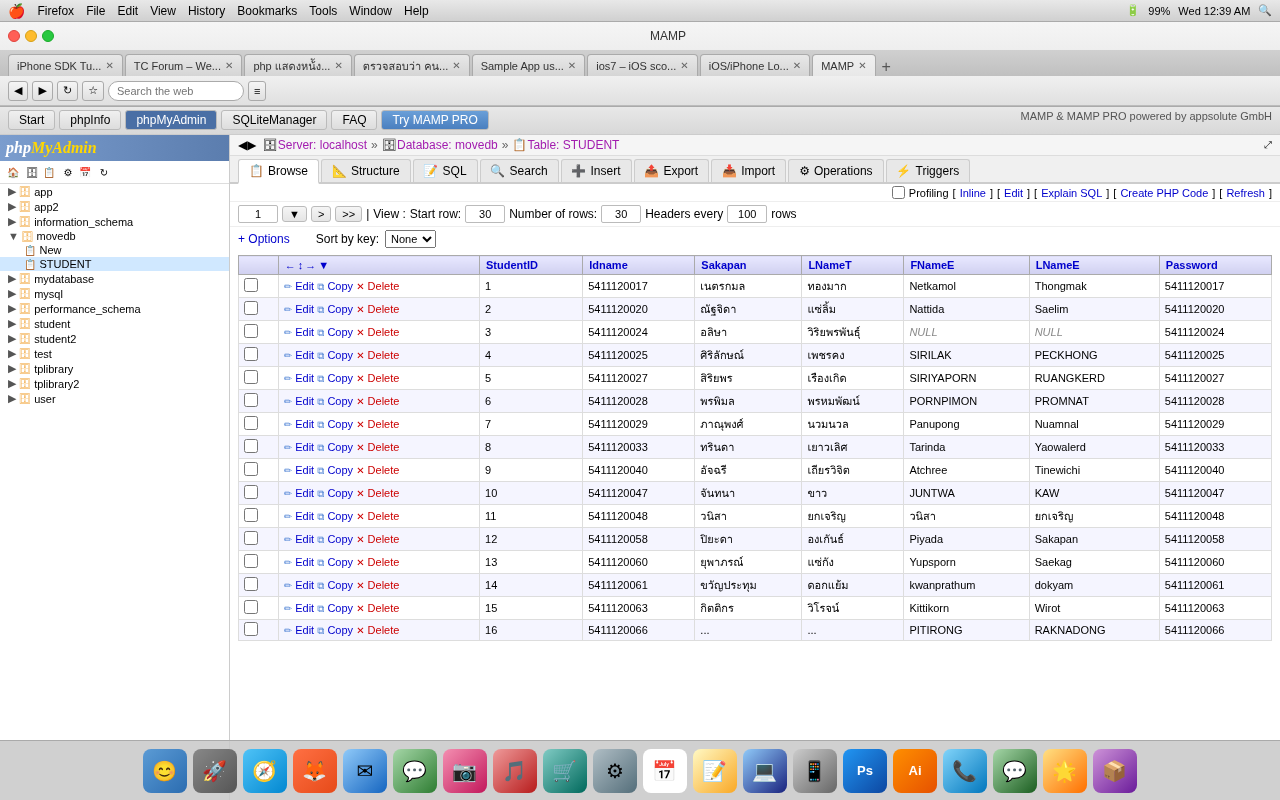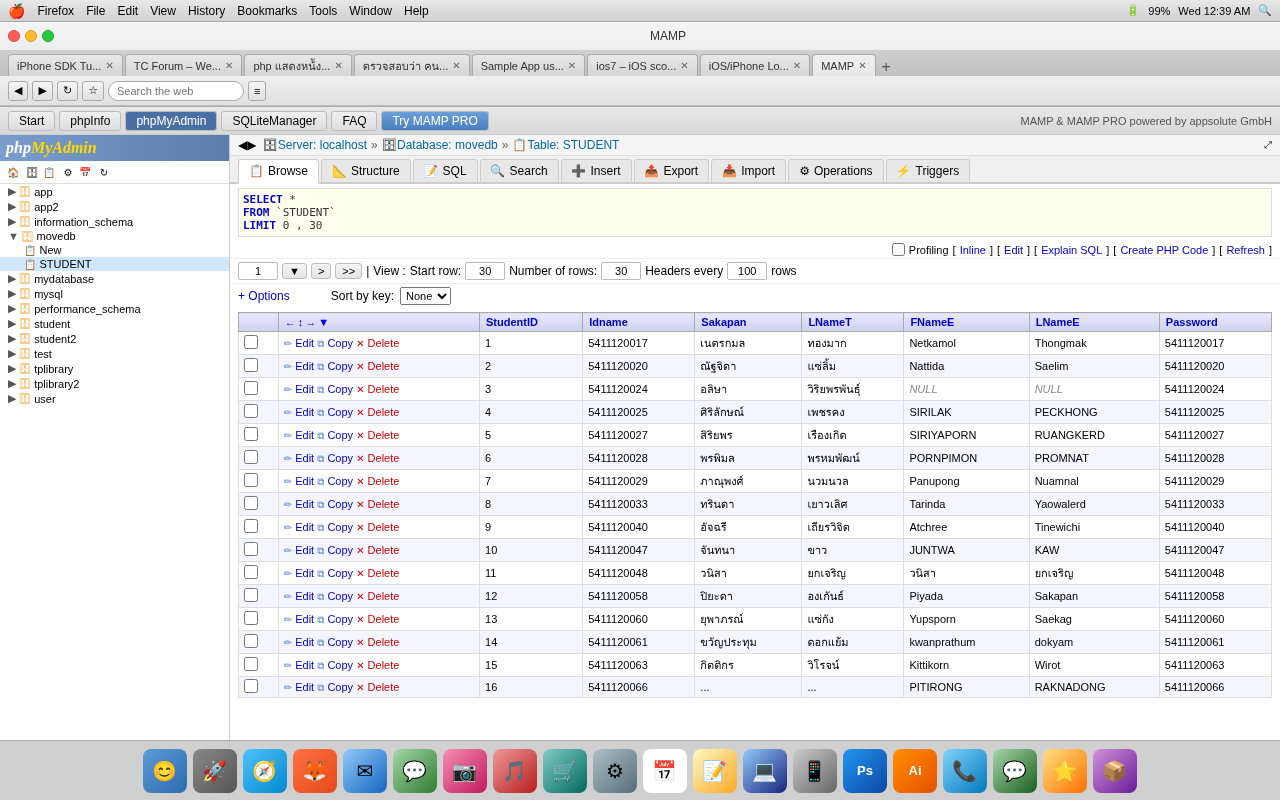--- a/index.html
+++ b/index.html
@@ -78,21 +78,21 @@
       border-radius: 3px; padding: 0 6px; font-size: 11px;
       background: white;
     }
     .search-bar {
       width: 136px; height: 20px; border: 1px solid #aaa;
       border-radius: 10px; padding: 0 8px; font-size: 11px;
     }
 
     
     .pma-toolbar {
-      display: flex; align-items: center;
+      display: flex; align-items: flex-start;
       background: linear-gradient(to bottom, #e8e8e8, #d8d8d8);
       border-bottom: 1px solid #ccc;
       padding: 3px 8px; height: 28px; gap: 4px;
     }
     .pma-tab-btn {
       background: linear-gradient(to bottom, #f0f0f0, #ddd);
       border: 1px solid #bbb; border-radius: 3px;
       padding: 2px 10px; font-size: 12px; cursor: pointer;
     }
     .pma-tab-btn.active { background: #4a6fa5; color: white; }
@@ -135,21 +135,21 @@
     
     .content-area {
       flex: 1; overflow-y: auto; padding: 0;
     }
 
     
     .breadcrumb {
       background: #f5f5f5; border-bottom: 1px solid #ddd;
       padding: 3px 8px; font-size: 12px; display: flex; align-items: center;
     }
-    .breadcrumb a { color: #0369a1; text-decoration: none; }
+    .breadcrumb a { color: #a21caf; text-decoration: none; }
     .bc-arrow { margin: 0 4px; color: #666; }
 
     
     .tab-bar {
       display: flex; background: #f0f0f0;
       border-bottom: 2px solid #ccc;
       padding: 3px 8px 0;
     }
     .tab {
       padding: 4px 10px; font-size: 12px;
@@ -474,25 +474,20 @@
       <div class="tab">
         <span>⚙</span>
         <span>Operations</span>
       </div>
       <div class="tab">
         <span>⚡</span>
         <span>Triggers</span>
       </div>
     </div>
 
-    <div class="sql-box">
-      <span class="kw">SELECT</span> *<br>
-      <span class="kw">FROM</span> `STUDENT`<br>
-      <span class="kw">LIMIT</span> 0 , 30
-    </div>
 
     <div class="profiling-row">
       <input type="checkbox" style="">
       <span>Profiling</span>
       <span>[</span>
       <a href="#">Inline</a>
       <span>]</span>
       <span>[</span>
       <a href="#">Edit</a>
       <span>]</span>
@@ -518,21 +513,21 @@
       <input class="ctrl-input" type="text" value="30" style="">
       <span>Number of rows:</span>
       <input class="ctrl-input" type="text" value="30" style="">
       <span>Headers every</span>
       <input class="ctrl-input" type="text" value="100" style="">
       <span>rows</span>
     </div>
 
     <div class="sort-row">
       <a href="#" class="options-link">+ Options</a>
-      <span style="margin-left:35px">Sort by key:</span>
+      <span style="margin-left:20px">Sort by key:</span>
       <select class="sort-select">
         <option>None</option>
       </select>
     </div>
 
     <div class="data-table-container">
       <table class="data-table">
         <thead>
           <tr>
             <th></th>

